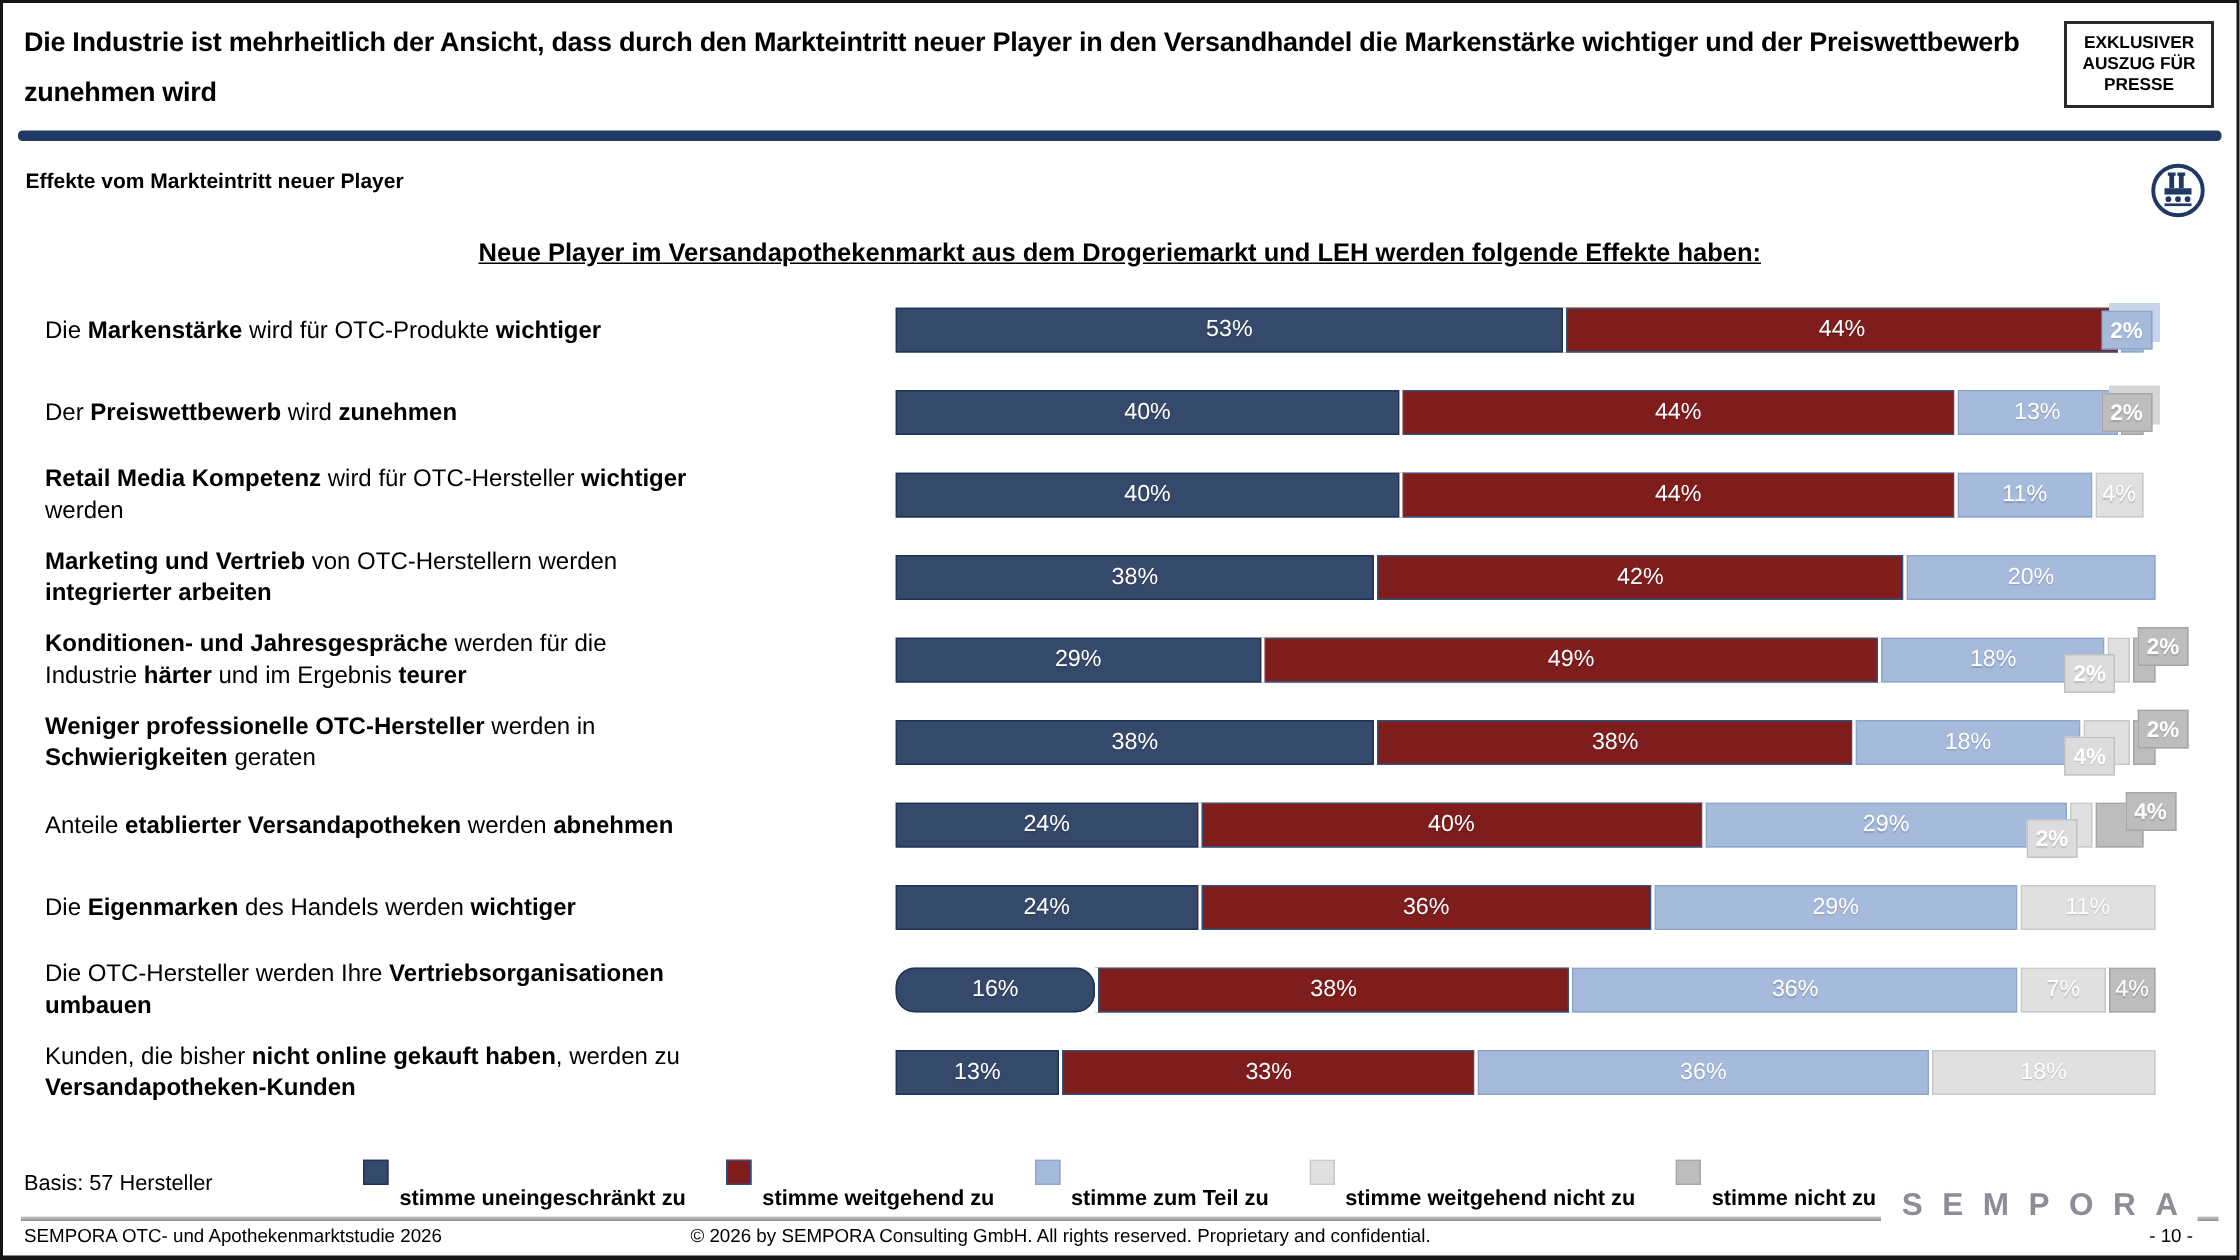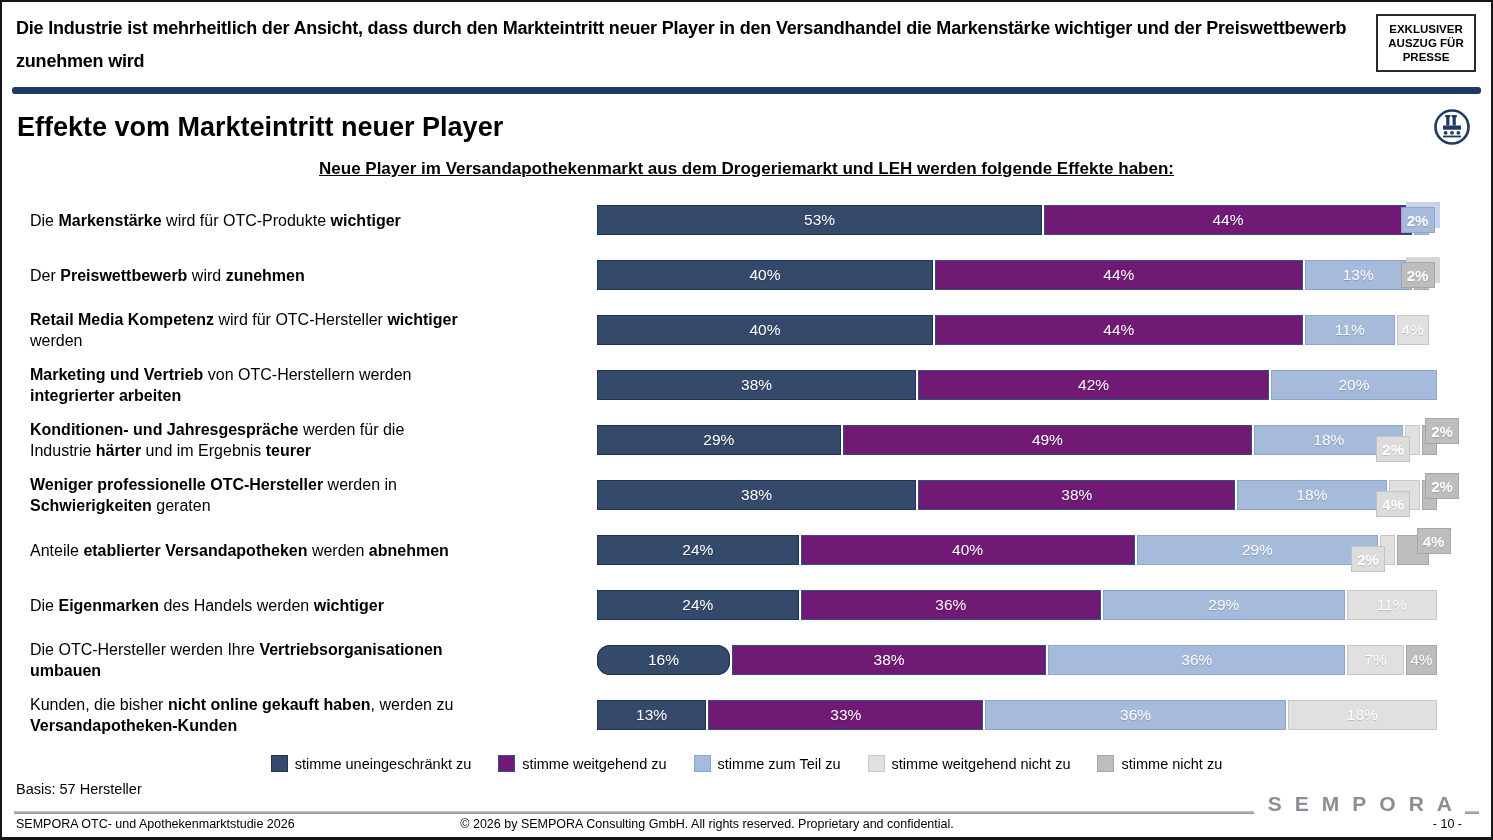--- a/index.html
+++ b/index.html
@@ -9,57 +9,57 @@
           border:2px solid #151515; border-bottom-width:3px; overflow:hidden; }
 
   
   .header { position:relative; padding:10px 14px 0 14px; }
   .title { font-size:18px; font-weight:bold; line-height:33px; max-width:1355px; letter-spacing:-0.2px; }
   .press { position:absolute; top:12px; right:15px; width:100px; border:2px solid #2a2a2a;
            padding:6px 4px; font-size:11.5px; font-weight:bold; text-align:center; line-height:14px; }
   .navy-rule { margin:9px 10px 0 10px; height:7px; background:#1F3864; border-radius:3px; }
 
   .section-row { position:relative; margin:13px 15px 0 15px; height:40px; }
-  .section-heading { font-size:27px; font-weight:bold; padding-top:5px; }
+  .section-heading { font-size:14px; font-weight:bold; padding-top:5px; }
   .factory { position:absolute; right:4px; top:0; width:40px; height:40px; }
 
   .subtitle { margin-top:12px; text-align:center; font-size:17px; font-weight:bold;text-decoration:underline; }
 
   
   .chart { margin-top:26px; }
   .row { display:flex; align-items:center; height:30px; margin-bottom:25px; }
   .row-label { width:560px; padding-left:28px; font-size:16px; line-height:21px; }
   .row-label .b { font-weight:bold; }
   .track { position:relative; width:840px; height:30px; display:flex; margin-left:35px; }
   .seg { position:relative; height:30px; display:flex; align-items:center; justify-content:center; }
   .seg.sep { border-left:2px solid #fff; }
   .seg-label { font-size:15.5px; font-weight:normal; color:#fff; white-space:nowrap;
                text-shadow:0 1px 1px rgba(0,0,0,0.18); }
   .c0 { background:#35496B; box-shadow:inset 0 0 0 1px #1D3357; }
-  .c1 { background:#701a75; box-shadow:inset 0 0 0 1px #30507F; }
+  .c1 { background:#7f1d1d; box-shadow:inset 0 0 0 1px #30507F; }
   .c2 { background:#A6BADC; box-shadow:inset 0 0 0 1px #8CA6CC; }
   .c3 { background:#E0E0E0; box-shadow:inset 0 0 0 1px #C9C9C9; }
   .c4 { background:#BDBDBD; box-shadow:inset 0 0 0 1px #A6A6A6; }
 
   .callout { position:absolute; width:34px; height:26px; display:flex; align-items:center;
              justify-content:center; font-size:15px; font-weight:bold; color:#fff;
              text-shadow:0 1px 1px rgba(0,0,0,0.15); }
   .callout.c3 { background:#DCDCDC; box-shadow:inset 0 0 0 1px #C2C2C2; }
   .callout.c4 { background:#BDBDBD; box-shadow:inset 0 0 0 1px #A6A6A6; }
   .pos-mid { top:2px; z-index:2; }
   .pos-lo  { top:11px; z-index:3; }
   .pos-hi  { top:-7px; z-index:2; }
   .callout.c2.pos-mid { box-shadow:inset 0 0 0 1px #8CA6CC, 5px -5px 0 0 #C8D4EA; }
   .callout.c4.pos-mid { box-shadow:inset 0 0 0 1px #A6A6A6, 5px -5px 0 0 #D6D6D6; }
 
   
   .legend { display:flex; justify-content:center; gap:27px; margin-top:4px; }
   .legend-item { display:flex; align-items:center; gap:7px; }
   .swatch { width:17px; height:17px; display:inline-block; }
-  .legend-label { font-size:14.5px; font-weight:normal; }
+  .legend-label { font-size:14.5px; font-weight:bold;margin-top:36px; }
 
   
   .basis { position:absolute; left:14px; bottom:40px; font-size:14.5px; }
   .brand-row { position:absolute; left:12px; right:12px; bottom:23px; display:flex; align-items:flex-end; }
   .brand-line { flex:1; height:3px; background:linear-gradient(#c9c9cf,#8d8d97); }
   .brand-word { font-size:21px; font-weight:bold; color:#8d8d97; letter-spacing:13px;
                 margin-left:14px; line-height:21px; }
   .brand-dash { width:14px; height:3px; background:linear-gradient(#c9c9cf,#8d8d97); }
   .footer-row { position:absolute; left:14px; right:14px; bottom:6px; font-size:12.5px; }
   .footer-left { float:left; }

